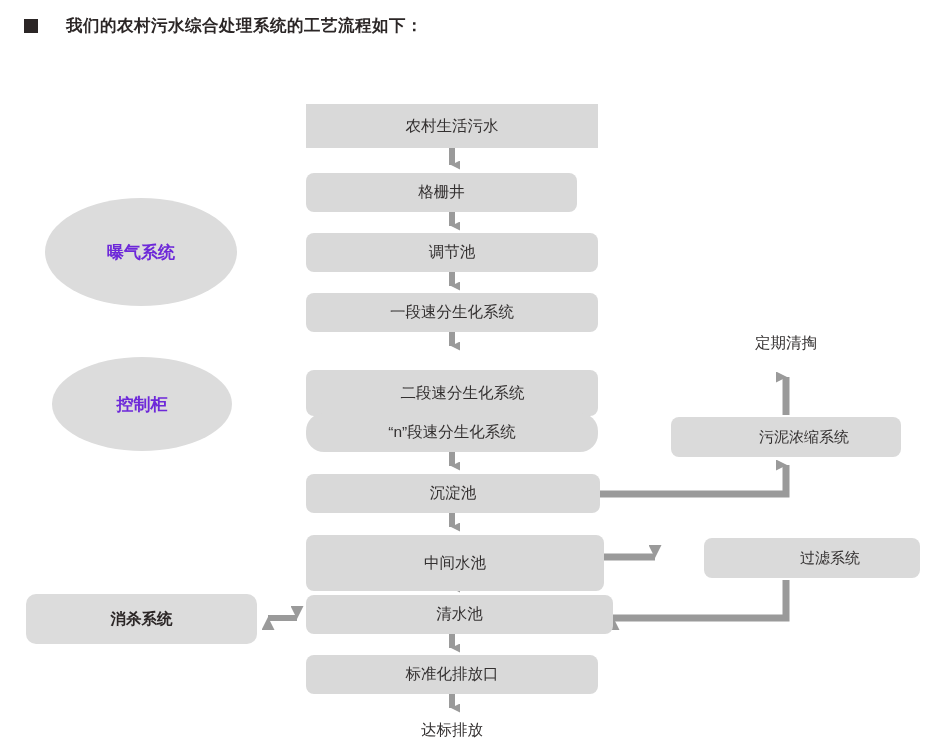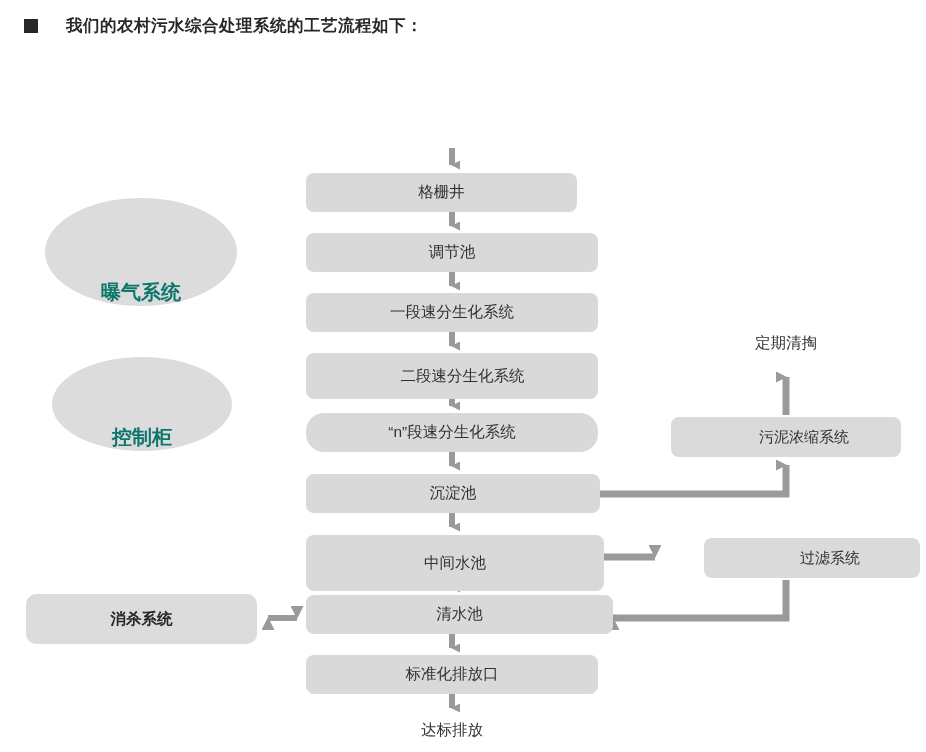--- a/index.html
+++ b/index.html
@@ -69,24 +69,23 @@
   .node.square { border-radius: 0; }
   .node.side {
     font-size: 15px;
     border-radius: 8px;
     background: #dadada;
     padding-left: 36px;
   }
   .node.ellipse {
     border-radius: 50%;
     background: #dcdcdc;
-    font-size: 20px;
+    font-size: 17px;
     font-weight: bold;
-    color: #0f766e;
-    align-items: flex-end;
+    color: #6d28d9;
   }
   .node.pill {
     border-radius: 10px;
     background: #dcdcdc;
     font-size: 15.5px;
     font-weight: bold;
     color: #2b2626;
   }
   .plaintext {
     position: absolute;
@@ -152,34 +151,37 @@
 
     <g stroke="#9a9a9a" stroke-width="7" fill="none">
       <path d="M786,580 L786,618 L613,618" marker-end="url(#ar-gen)"></path>
     </g>
 
     <g stroke="#9a9a9a" stroke-width="6" fill="none">
       <line x1="268" y1="618" x2="297" y2="618" marker-end="url(#ar-gen)" marker-start="url(#ar-start)"></line>
     </g>
   </svg>
 
+  <div class="node main square" style="left:306px; top:104px; width:292px; height:44px;">
+    <span>农村生活污水</span>
+  </div>
 
   <div class="node main" style="left:306px; top:173px; width:271px; height:39px;">
     <span>格栅井</span>
   </div>
 
   <div class="node main" style="left:306px; top:233px; width:292px; height:39px;">
     <span>调节池</span>
   </div>
 
   <div class="node main" style="left:306px; top:293px; width:292px; height:39px;">
     <span>一段速分生化系统</span>
   </div>
 
-  <div class="node main" style="left:306px; top:353px; width:292px; height:46px;padding-left:21px;">
+  <div class="node main" style="left:306px; top:370px; width:292px; height:46px;padding-left:21px;">
     <span>二段速分生化系统</span>
   </div>
 
   <div class="node main" style="left:306px; top:413px; width:292px; height:39px;border-radius:18px;">
     <span>“n”段速分生化系统</span>
   </div>
 
   <div class="node main" style="left:306px; top:474px; width:294px; height:39px;">
     <span>沉淀池</span>
   </div>

